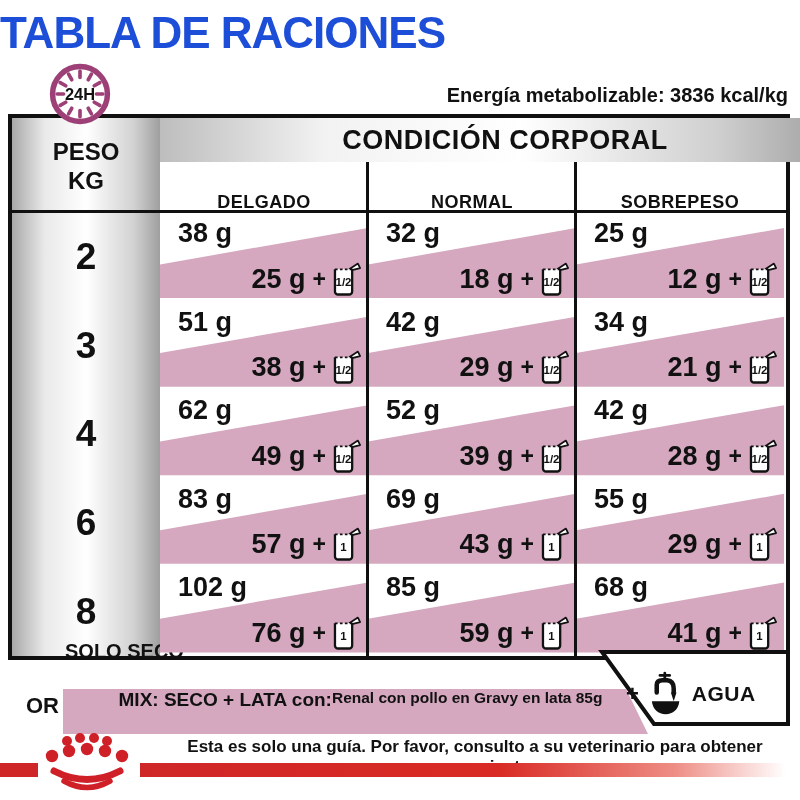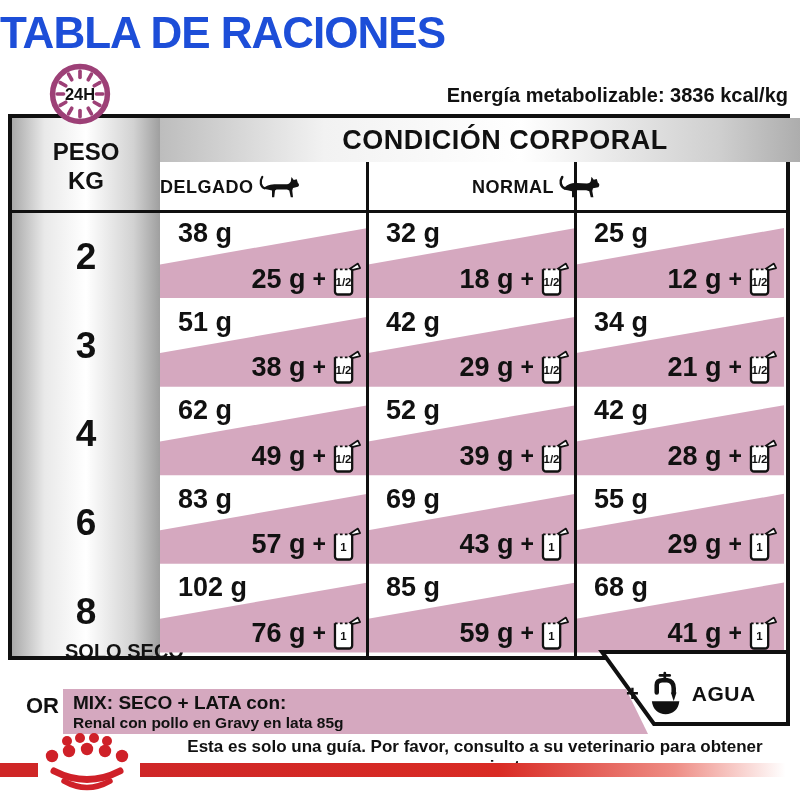--- a/index.html
+++ b/index.html
@@ -21,21 +21,21 @@
   .table{left:8px;top:114px;width:782px;height:546px;border:4px solid #101010;
          box-sizing:border-box;background:#fff;}
   .peso-col{left:0;top:0;width:148px;height:100%;
             background:linear-gradient(90deg,#a9a9a9 0%,#e9e9e9 22%,#ffffff 50%,#d2d2d2 82%,#9f9f9f 100%);}
   .peso-head{left:0;top:0;width:148px;height:96px;display:flex;flex-direction:column;
              align-items:center;justify-content:center;font-size:24px;font-weight:800;line-height:29px;}
   .cond-head{left:148px;top:0;width:624px;height:44px;display:flex;align-items:center;justify-content:center;
              font-size:27px;font-weight:800;letter-spacing:.5px;
              background:linear-gradient(90deg,#bdbdbd 0%,#f2f2f2 25%,#ffffff 55%,#cfcfcf 85%,#a6a6a6 100%);padding-left:33px;}
   .subhead{left:148px;top:44px;width:624px;height:48px;display:flex;}
-  .subhead .col{flex:1;display:flex;flex-direction:row;align-items:center;justify-content:flex-start;padding-top:2px;}
+  .subhead .col{flex:1;display:flex;flex-direction:column;align-items:center;justify-content:flex-start;padding-top:2px;margin-top:28px;}
   .subhead .col .lbl{font-size:18px;font-weight:800;letter-spacing:.5px;}
   .head-line{left:0;top:92px;width:100%;height:3px;background:#101010;}
   .vline{top:44px;bottom:0;width:3px;background:#101010;z-index:4;}
   .vline.v1{left:354px;} .vline.v2{left:562px;}
 
   
   .rows{left:0;top:95px;right:0;bottom:0;display:flex;flex-direction:column;}
   .row{flex:1;display:flex;position:relative;}
   .weight{width:148px;display:flex;align-items:center;justify-content:center;
           font-size:37px;font-weight:800;}
@@ -50,21 +50,21 @@
   svg.can .canbody{fill:#fff;stroke:#111;stroke-width:2.6;}
   svg.can .lid{fill:#fff;stroke:#111;stroke-width:2;stroke-linejoin:round;}
   svg.can .rim{stroke:#111;stroke-width:1.8;stroke-dasharray:3 2.6;}
   svg.can .can-label{font-family:"Liberation Sans",sans-serif;font-size:13px;font-weight:800;fill:#111;}
 
   
   .solo-seco{left:65px;top:640px;font-size:20px;font-weight:700;}
   .or-label{left:26px;top:693px;font-size:22px;font-weight:800;}
   .mix-band{left:63px;top:689px;width:585px;height:45px;background:#d5a8bf;
             clip-path:polygon(0 0,calc(100% - 22px) 0,100% 100%,0 100%);
-            display:flex;flex-direction:column;justify-content:center;padding-left:10px;box-sizing:border-box;}
+            display:flex;flex-direction:row;justify-content:center;padding-left:10px;box-sizing:border-box;}
   .mix-band .l1{font-size:19px;font-weight:800;}
   .mix-band .l2{font-size:15.5px;font-weight:700;}
   .agua-box{left:550px;top:650px;z-index:5;}
   .agua-inner{left:626px;top:668px;height:52px;display:flex;align-items:center;z-index:6;}
   .agua-inner .wplus{font-size:22px;font-weight:800;margin-right:4px;}
   .agua-inner .agua-lbl{font-size:21px;font-weight:800;margin-left:7px;letter-spacing:.5px;}
 
   
   .disclaimer{left:158px;top:737px;width:634px;text-align:center;font-size:17px;font-weight:800;}
   .redbar-left{left:0;top:763px;width:38px;height:14px;background:#cf2727;}
@@ -114,20 +114,27 @@
       <svg width="54" height="27" viewBox="0 0 64 36">
         <path d="M10 19 C5 17 3 10 7 4" fill="none" stroke="#111" stroke-width="3" stroke-linecap="round"></path>
         <path fill="#111" d="M9 19 C12 15 18 13.5 26 13.5 L40 13.5 C42 13.5 44 12 45 10 L46 4 L49 8 L53 7 L54.5 12 C56.5 13 56.5 16 54.5 17 L48 18.5 L47 22 L48 31 L45 31 L43 22 L40 20.5 L26 20.5 L24 22 L23 31 L20 31 L20 22 L14 20.5 C11 20.5 9.5 19.7 9 19 Z"></path>
       </svg>
     </div>
     <div class="col">
       <span class="lbl">NORMAL</span>
       <svg width="54" height="27" viewBox="0 0 64 36">
         <path d="M10 19 C5 17 3 10 7 4" fill="none" stroke="#111" stroke-width="3.4" stroke-linecap="round"></path>
         <path fill="#111" d="M9 20 C12 14.5 18 12 26 12 L40 12.5 C42 12.5 44 11.5 45 9.5 L46 3.5 L49 7.5 L53 6.5 L54.5 11.5 C57 12.5 57 16 55 17.5 L48 19 L47 22.5 L48.5 31 L45 31 L43 23 L39 21.5 L26 21.5 L24.5 23 L23.5 31 L20 31 L20 23 L14 21.5 C11 21.5 9.5 20.7 9 20 Z"></path>
+      </svg>
+    </div>
+    <div class="col">
+      <span class="lbl">SOBREPESO</span>
+      <svg width="54" height="27" viewBox="0 0 64 36">
+        <path d="M11 22 C6 20 5 14 8 10" fill="none" stroke="#111" stroke-width="3.6" stroke-linecap="round"></path>
+        <path fill="#111" d="M10 20 C10 12 20 8 31 8 C38 8 43 9 45.5 8.5 L46.5 3 L49.5 7 L53.5 6 L55 11 C58 13 58 17.5 55 19.5 L50 20.5 C50 24 48.5 28 46.5 31 L43.5 31 L43.5 25.5 L27 25.5 L26 31 L22.5 31 L21 28 C15 27 10 25.5 10 20 Z"></path>
       </svg>
     </div>
   </div>
 
   <div class="abs head-line"></div>
   <div class="abs vline v1"></div>
   <div class="abs vline v2"></div>
 
   <div class="abs rows">
       <div class="row">

